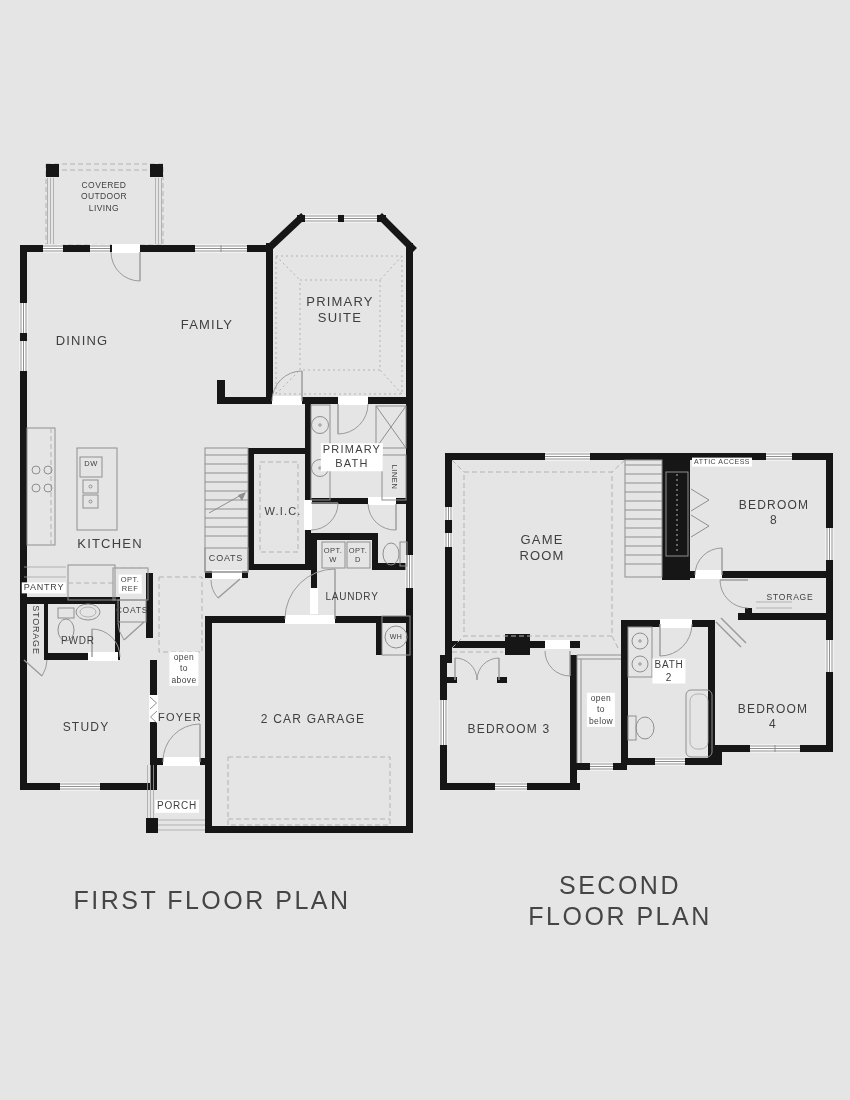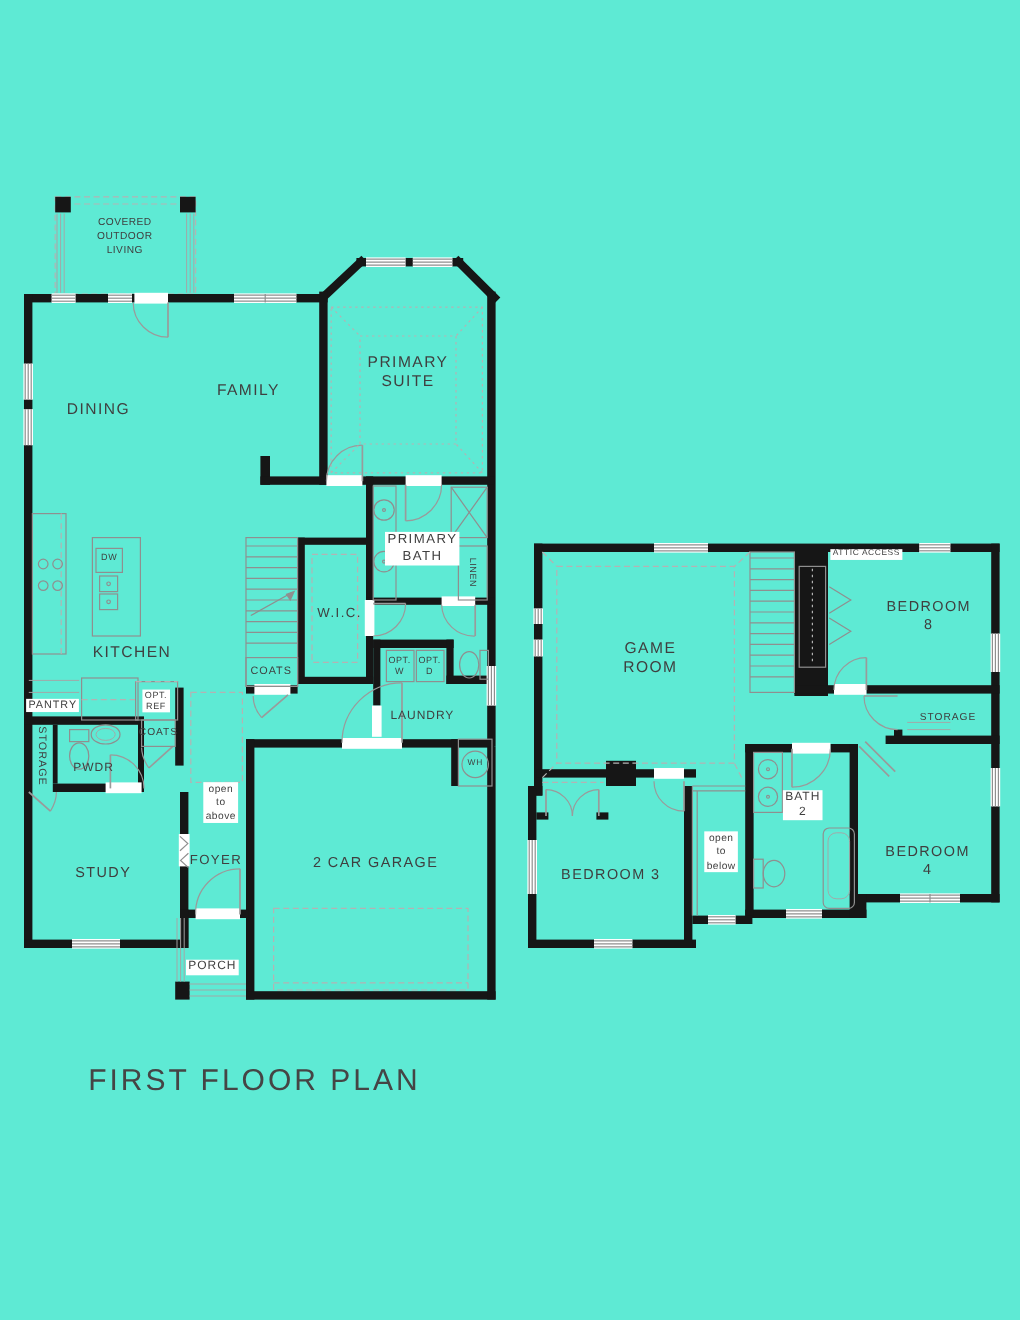--- a/index.html
+++ b/index.html
@@ -1,16 +1,16 @@
 <!DOCTYPE html>
 <html><head>
 <meta charset="utf-8">
 <style>
   html,body{margin:0;padding:0;background:#ffffff;}
-  #canvas{position:relative;width:850px;height:1100px;background:#5eead4;overflow:hidden;
+  #canvas{position:relative;width:850px;height:1100px;background:#e5e5e5;overflow:hidden;
           font-family:"Liberation Sans", sans-serif;}
   svg{position:absolute;left:0;top:0;}
   .lbl{position:absolute;transform:translate(-50%,-50%);color:#3f3f3f;
        white-space:pre-line;text-align:center;letter-spacing:1.2px;line-height:1.25;
        font-family:"Liberation Sans", sans-serif;font-weight:300;}
   .lbl.vert{transform:translate(-50%,-50%) rotate(90deg);}
   .lbl.bg{background:#ffffff;padding:0 2px;}
   .room{font-size:13px;}
   .med{font-size:11px;}
   .small{font-size:9px;letter-spacing:0.8px;}
@@ -483,14 +483,15 @@
 ROOM</div>
 <div class="lbl room" style="left:774px;top:513px;font-size:12px">BEDROOM 8</div>
 <div class="lbl small" style="left:790px;top:597px;font-size:8.5px">STORAGE</div>
 <div class="lbl small bg" style="left:669px;top:671px;font-size:10px">BATH
 2</div>
 <div class="lbl room" style="left:773px;top:717px;font-size:12px">BEDROOM 4</div>
 <div class="lbl room" style="left:509px;top:729px;font-size:12px">BEDROOM 3</div>
 <div class="lbl note bg" style="left:601px;top:710px">open
 to
 below</div>
+<div class="lbl title" style="left:620px;top:901px">SECOND FLOOR PLAN</div>
 
 </div>
 
 </body></html>

